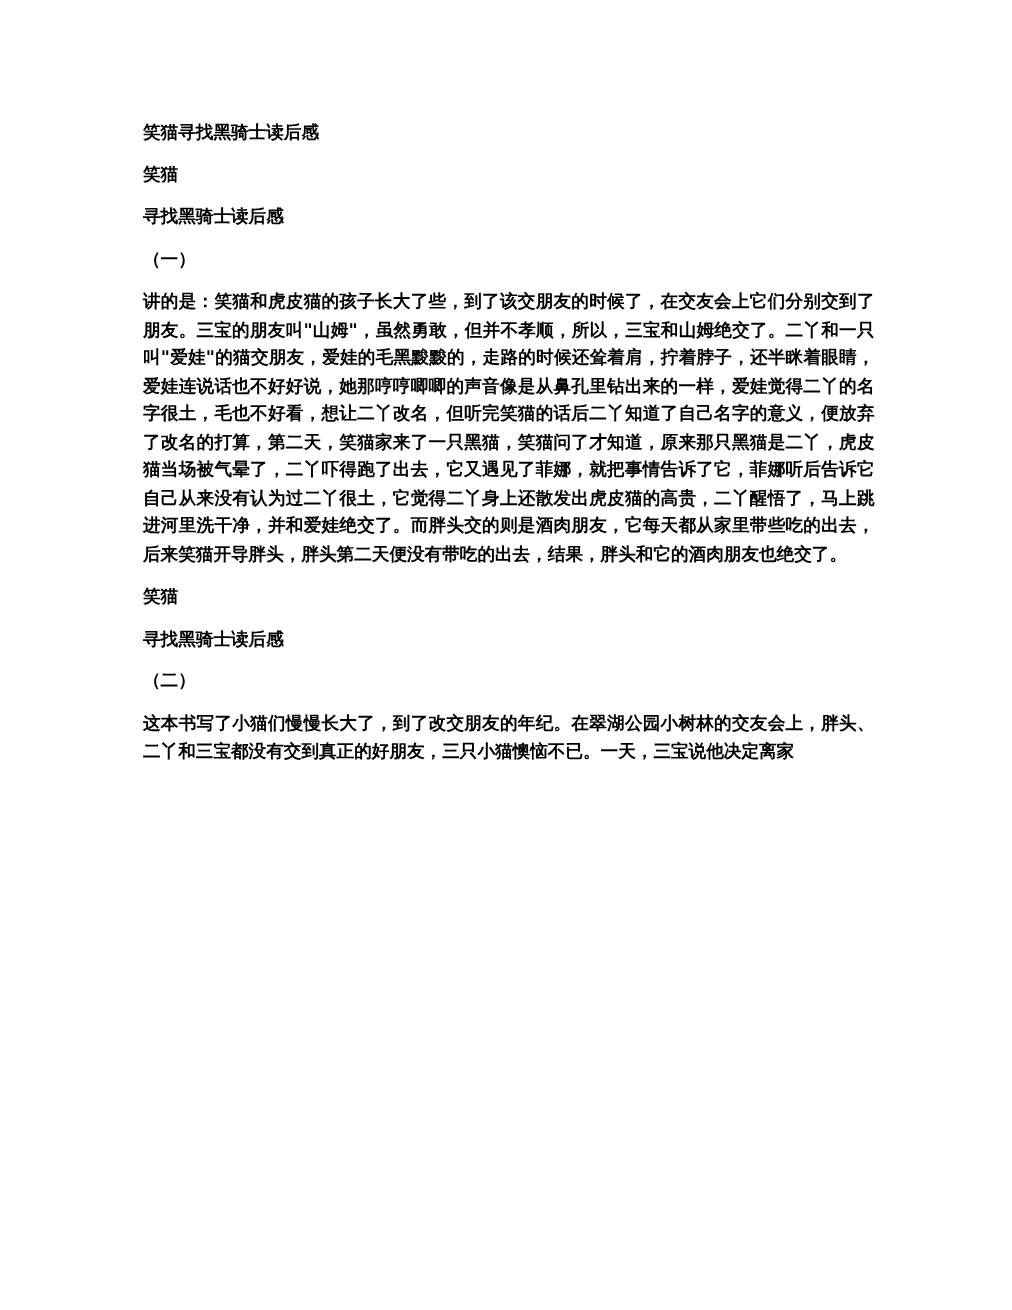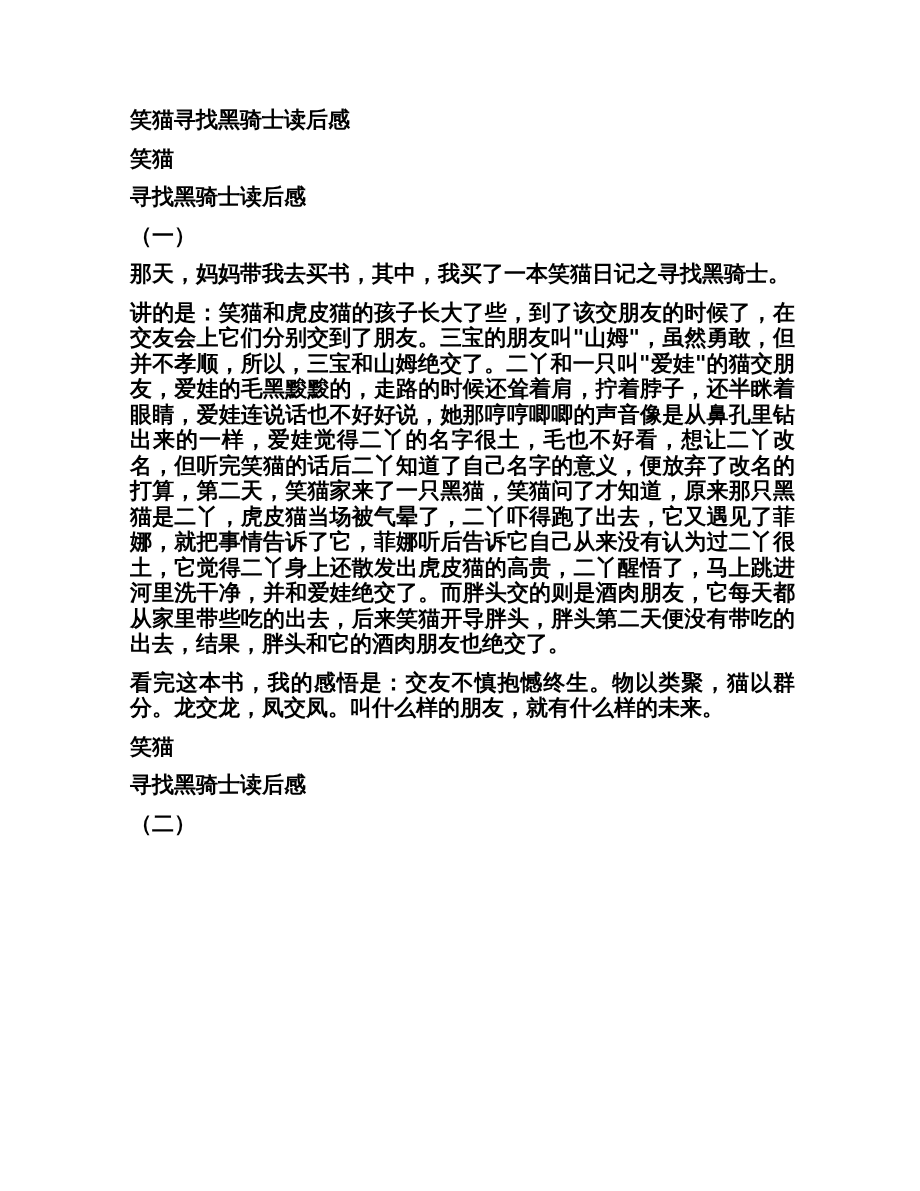--- a/index.html
+++ b/index.html
@@ -15,36 +15,35 @@
   }
   .page {
     position: absolute;
     left: 130px;
     top: 107px;
     width: 665px;
   }
   .page p {
     font-family: "DejaVu Sans", sans-serif;
     font-weight: bold;
-    font-size: 22px;
+    font-size: 16px;
     line-height: 25.5px;
     color: #000000;
     margin: 0 0 13px 0;
     text-align: justify;
     letter-spacing: 0;
     word-break: normal;
   }
 </style>
 </head>
 <body>
 
 <div class="page">
   <p>笑猫寻找黑骑士读后感</p>
   <p>笑猫</p>
   <p>寻找黑骑士读后感</p>
   <p>（一）</p>
-  <p>那天，妈妈带我去买书，其中，我买了一本笑猫日记之寻找黑骑士。</p>
   <p>讲的是：笑猫和虎皮猫的孩子长大了些，到了该交朋友的时候了，在交友会上它们分别交到了朋友。三宝的朋友叫"山姆"，虽然勇敢，但并不孝顺，所以，三宝和山姆绝交了。二丫和一只叫"爱娃"的猫交朋友，爱娃的毛黑黢黢的，走路的时候还耸着肩，拧着脖子，还半眯着眼睛，爱娃连说话也不好好说，她那哼哼唧唧的声音像是从鼻孔里钻出来的一样，爱娃觉得二丫的名字很土，毛也不好看，想让二丫改名，但听完笑猫的话后二丫知道了自己名字的意义，便放弃了改名的打算，第二天，笑猫家来了一只黑猫，笑猫问了才知道，原来那只黑猫是二丫，虎皮猫当场被气晕了，二丫吓得跑了出去，它又遇见了菲娜，就把事情告诉了它，菲娜听后告诉它自己从来没有认为过二丫很土，它觉得二丫身上还散发出虎皮猫的高贵，二丫醒悟了，马上跳进河里洗干净，并和爱娃绝交了。而胖头交的则是酒肉朋友，它每天都从家里带些吃的出去，后来笑猫开导胖头，胖头第二天便没有带吃的出去，结果，胖头和它的酒肉朋友也绝交了。</p>
-  <p>看完这本书，我的感悟是：交友不慎抱憾终生。物以类聚，猫以群分。龙交龙，凤交凤。叫什么样的朋友，就有什么样的未来。</p>
   <p>笑猫</p>
   <p>寻找黑骑士读后感</p>
   <p>（二）</p>
+  <p>这本书写了小猫们慢慢长大了，到了改交朋友的年纪。在翠湖公园小树林的交友会上，胖头、二丫和三宝都没有交到真正的好朋友，三只小猫懊恼不已。一天，三宝说他决定离家</p>
 </div>
 
 </body></html>

